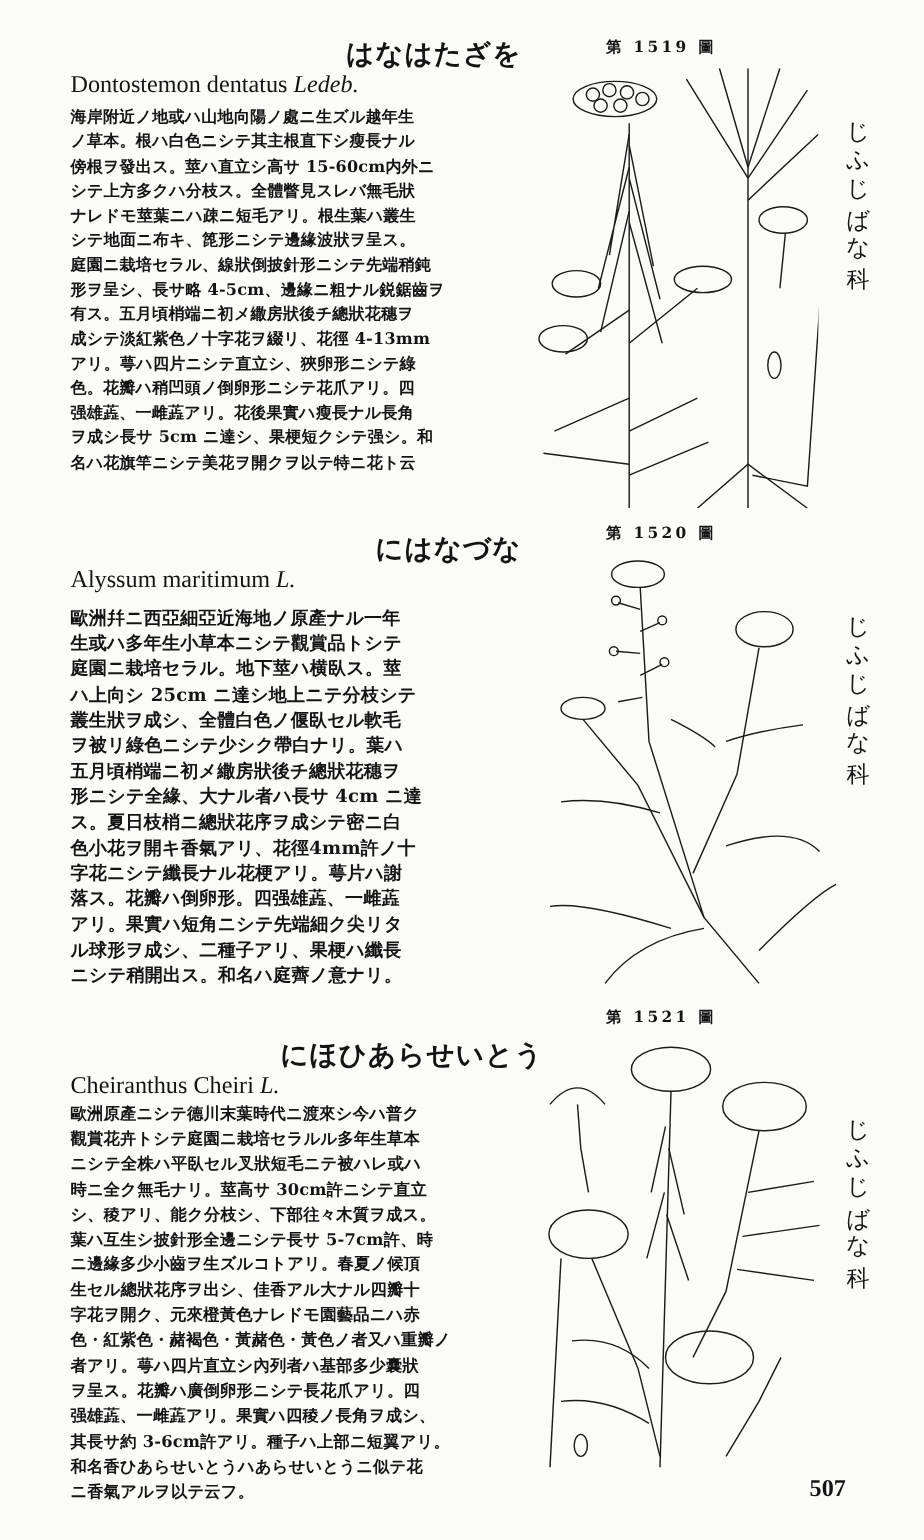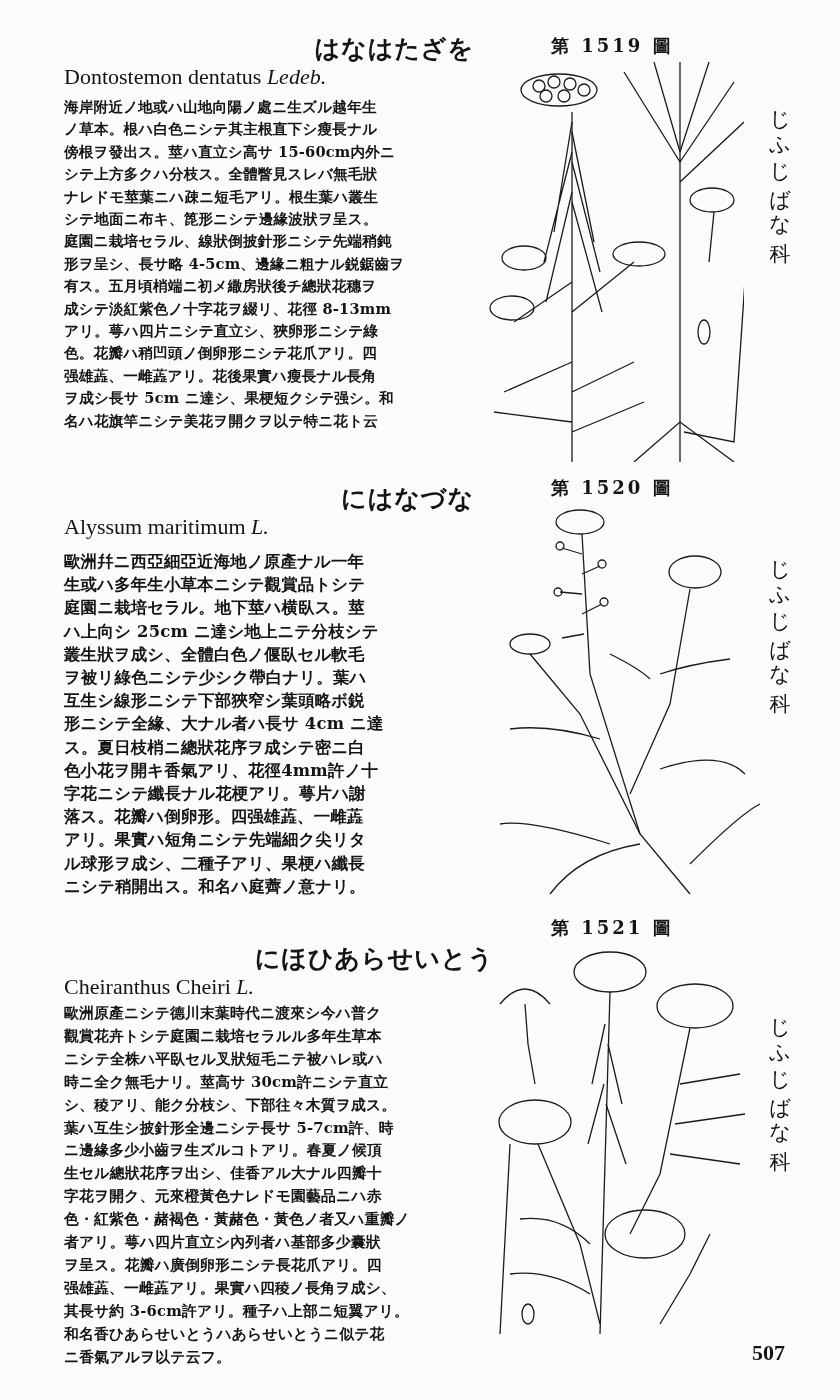--- a/index.html
+++ b/index.html
@@ -18,51 +18,51 @@
     line-height: 26px; margin: 0 0 6px 0;
   }
   .sci-name .auth { font-style: italic; }
   .body-text {
     font-family: "DejaVu Serif", serif; font-size: 14.6px; line-height: 22.4px;
     margin: 0; text-align: justify; letter-spacing: 0.2px; font-weight: bold;
   }
   .body-text span { display: block; white-space: nowrap; }
   .fig-label {
     position: absolute; font-family: "DejaVu Serif", serif; font-weight: bold;
-    font-size: 18px; letter-spacing: 3px;
+    font-size: 14px; letter-spacing: 3px;
   }
   .family-label {
     position: absolute; writing-mode: vertical-rl; font-family: "DejaVu Sans", sans-serif;
     font-size: 21px; letter-spacing: 2px; left: 766px;
   }
   .illus { position: absolute; }
   .illus svg { width: 100%; height: 100%; }
   .page-num {
-    position: absolute; left: 752px; top: 1340px; font-family: "Liberation Serif", serif;
+    position: absolute; left: 736px; top: 1340px; font-family: "Liberation Serif", serif;
     font-weight: bold; font-size: 22px;
   }
   svg path, svg line, svg ellipse, svg circle { fill: none; stroke: #1b1b1b; stroke-width: 1.3; }
 </style>
 </head>
 <body>
 
 <section class="entry" style="top:34px;">
   <h1 class="jp-title">はなはたざを</h1>
   <p class="sci-name"><span>Dontostemon dentatus</span> <span class="auth">Ledeb.</span></p>
   <div class="body-text">
     <span>海岸附近ノ地或ハ山地向陽ノ處ニ生ズル越年生</span>
     <span>ノ草本。根ハ白色ニシテ其主根直下シ瘦長ナル</span>
     <span>傍根ヲ發出ス。莖ハ直立シ高サ 15-60cm内外ニ</span>
     <span>シテ上方多クハ分枝ス。全體瞥見スレバ無毛狀</span>
     <span>ナレドモ莖葉ニハ疎ニ短毛アリ。根生葉ハ叢生</span>
     <span>シテ地面ニ布キ、箆形ニシテ邊緣波狀ヲ呈ス。</span>
     <span>庭園ニ栽培セラル、線狀倒披針形ニシテ先端稍鈍</span>
     <span>形ヲ呈シ、長サ略 4-5cm、邊緣ニ粗ナル鋭鋸齒ヲ</span>
     <span>有ス。五月頃梢端ニ初メ繖房狀後チ總狀花穗ヲ</span>
-    <span>成シテ淡紅紫色ノ十字花ヲ綴リ、花徑 8-13mm</span>
+    <span>成シテ淡紅紫色ノ十字花ヲ綴リ、花徑 4-13mm</span>
     <span>アリ。萼ハ四片ニシテ直立シ、狹卵形ニシテ綠</span>
     <span>色。花瓣ハ稍凹頭ノ倒卵形ニシテ花爪アリ。四</span>
     <span>强雄蕋、一雌蕋アリ。花後果實ハ瘦長ナル長角</span>
     <span>ヲ成シ長サ 5cm ニ達シ、果梗短クシテ强シ。和</span>
     <span>名ハ花旗竿ニシテ美花ヲ開クヲ以テ特ニ花ト云</span>
   </div>
 </section>
 <div class="fig-label" style="left:551px; top:34px;">第 1519 圖</div>
 <div class="family-label" style="top:96px;">じふじばな科</div>
 <div class="illus" style="left:484px; top:62px; width:260px; height:400px;">
@@ -97,21 +97,21 @@
 <section class="entry" style="top:484px;">
   <h1 class="jp-title">にはなづな</h1>
   <p class="sci-name" style="margin-bottom:10px;"><span>Alyssum maritimum</span> <span class="auth">L.</span></p>
   <div class="body-text" style="font-size:16.4px; line-height:23.2px;">
     <span>歐洲幷ニ西亞細亞近海地ノ原產ナル一年</span>
     <span>生或ハ多年生小草本ニシテ觀賞品トシテ</span>
     <span>庭園ニ栽培セラル。地下莖ハ横臥ス。莖</span>
     <span>ハ上向シ 25cm ニ達シ地上ニテ分枝シテ</span>
     <span>叢生狀ヲ成シ、全體白色ノ偃臥セル軟毛</span>
     <span>ヲ被リ綠色ニシテ少シク帶白ナリ。葉ハ</span>
-    <span>互生シ線形ニシテ下部狹窄シ葉頭略ボ鋭</span>
+    <span>五月頃梢端ニ初メ繖房狀後チ總狀花穗ヲ</span>
     <span>形ニシテ全緣、大ナル者ハ長サ 4cm ニ達</span>
     <span>ス。夏日枝梢ニ總狀花序ヲ成シテ密ニ白</span>
     <span>色小花ヲ開キ香氣アリ、花徑4mm許ノ十</span>
     <span>字花ニシテ纖長ナル花梗アリ。萼片ハ謝</span>
     <span>落ス。花瓣ハ倒卵形。四强雄蕋、一雌蕋</span>
     <span>アリ。果實ハ短角ニシテ先端細ク尖リタ</span>
     <span>ル球形ヲ成シ、二種子アリ、果梗ハ纖長</span>
     <span>ニシテ稍開出ス。和名ハ庭薺ノ意ナリ。</span>
   </div>
 </section>

